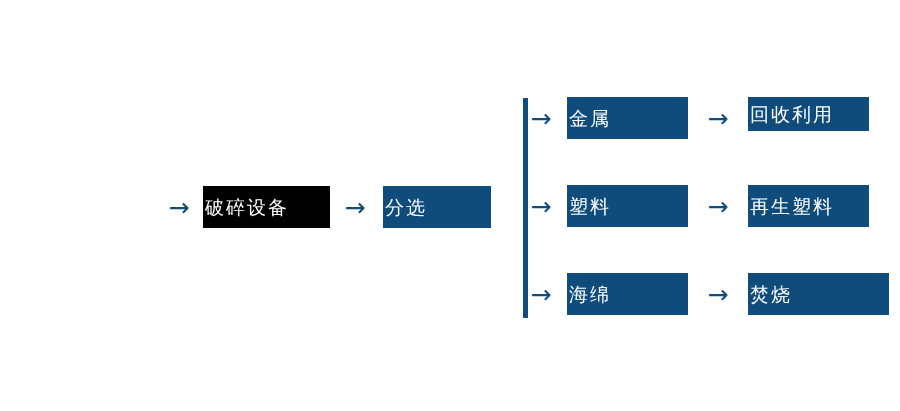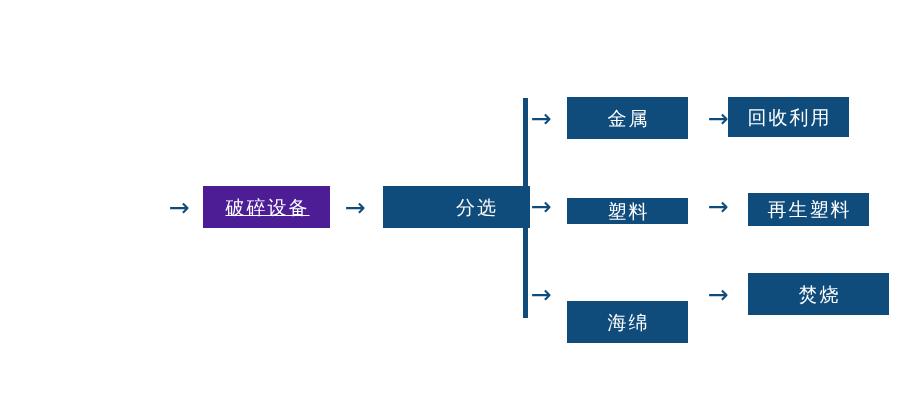--- a/index.html
+++ b/index.html
@@ -14,31 +14,30 @@
     position: relative;
     width: 900px;
     height: 411px;
     background: #ffffff;
     overflow: hidden;
   }
   .node {
     position: absolute;
     display: flex;
     align-items: center;
-    justify-content: center;
     color: #ffffff;
     font-size: 19px;
     letter-spacing: 2px;
     text-indent: 2px;
     line-height: 1;
     white-space: nowrap;
     font-family: "DejaVu Sans", "Liberation Sans", sans-serif;
   }
   .node.blue  { background: #0f4c7c; }
-  .node.red   { background: #4c1d95; text-decoration: underline; }
+  .node.red   { background: #000000; }
 
   .arrow {
     position: absolute;
     color: #0f4c7c;
     font-size: 25px;
     line-height: 1;
     display: flex;
     align-items: center;
     justify-content: center;
     font-family: "DejaVu Sans", "Liberation Sans", sans-serif;
@@ -61,63 +60,63 @@
   </div>
 
   <div class="node red" style="left:203px; top:186px; width:127px; height:42px;">
     <span>破碎设备</span>
   </div>
 
   <div class="arrow" style="left:341px; top:193px; width:28px; height:28px;">
     <span>→</span>
   </div>
 
-  <div class="node blue" style="left:383px; top:186px; width:108px; height:42px;padding-left:39px;">
+  <div class="node blue" style="left:383px; top:186px; width:108px; height:42px;">
     <span>分选</span>
   </div>
 
   <div class="trunk" style="left:523px; top:98px; width:5px; height:220px;"></div>
 
   <div class="arrow" style="left:527px; top:104px; width:28px; height:28px;">
     <span>→</span>
   </div>
 
   <div class="node blue" style="left:567px; top:97px; width:121px; height:42px;">
     <span>金属</span>
   </div>
 
   <div class="arrow" style="left:704px; top:104px; width:28px; height:28px;">
     <span>→</span>
   </div>
 
-  <div class="node blue" style="left:728px; top:97px; width:121px; height:40px;">
+  <div class="node blue" style="left:748px; top:97px; width:121px; height:34px;">
     <span>回收利用</span>
   </div>
 
   <div class="arrow" style="left:527px; top:192px; width:28px; height:28px;">
     <span>→</span>
   </div>
 
-  <div class="node blue" style="left:567px; top:198px; width:121px; height:26px;">
+  <div class="node blue" style="left:567px; top:185px; width:121px; height:42px;">
     <span>塑料</span>
   </div>
 
   <div class="arrow" style="left:704px; top:192px; width:28px; height:28px;">
     <span>→</span>
   </div>
 
-  <div class="node blue" style="left:748px; top:193px; width:121px; height:33px;">
+  <div class="node blue" style="left:748px; top:185px; width:121px; height:42px;">
     <span>再生塑料</span>
   </div>
 
   <div class="arrow" style="left:527px; top:280px; width:28px; height:28px;">
     <span>→</span>
   </div>
 
-  <div class="node blue" style="left:567px; top:273px; width:121px; height:42px;margin-top:28px;">
+  <div class="node blue" style="left:567px; top:273px; width:121px; height:42px;">
     <span>海绵</span>
   </div>
 
   <div class="arrow" style="left:704px; top:280px; width:28px; height:28px;">
     <span>→</span>
   </div>
 
   <div class="node blue" style="left:748px; top:273px; width:141px; height:42px;">
     <span>焚烧</span>
   </div>

